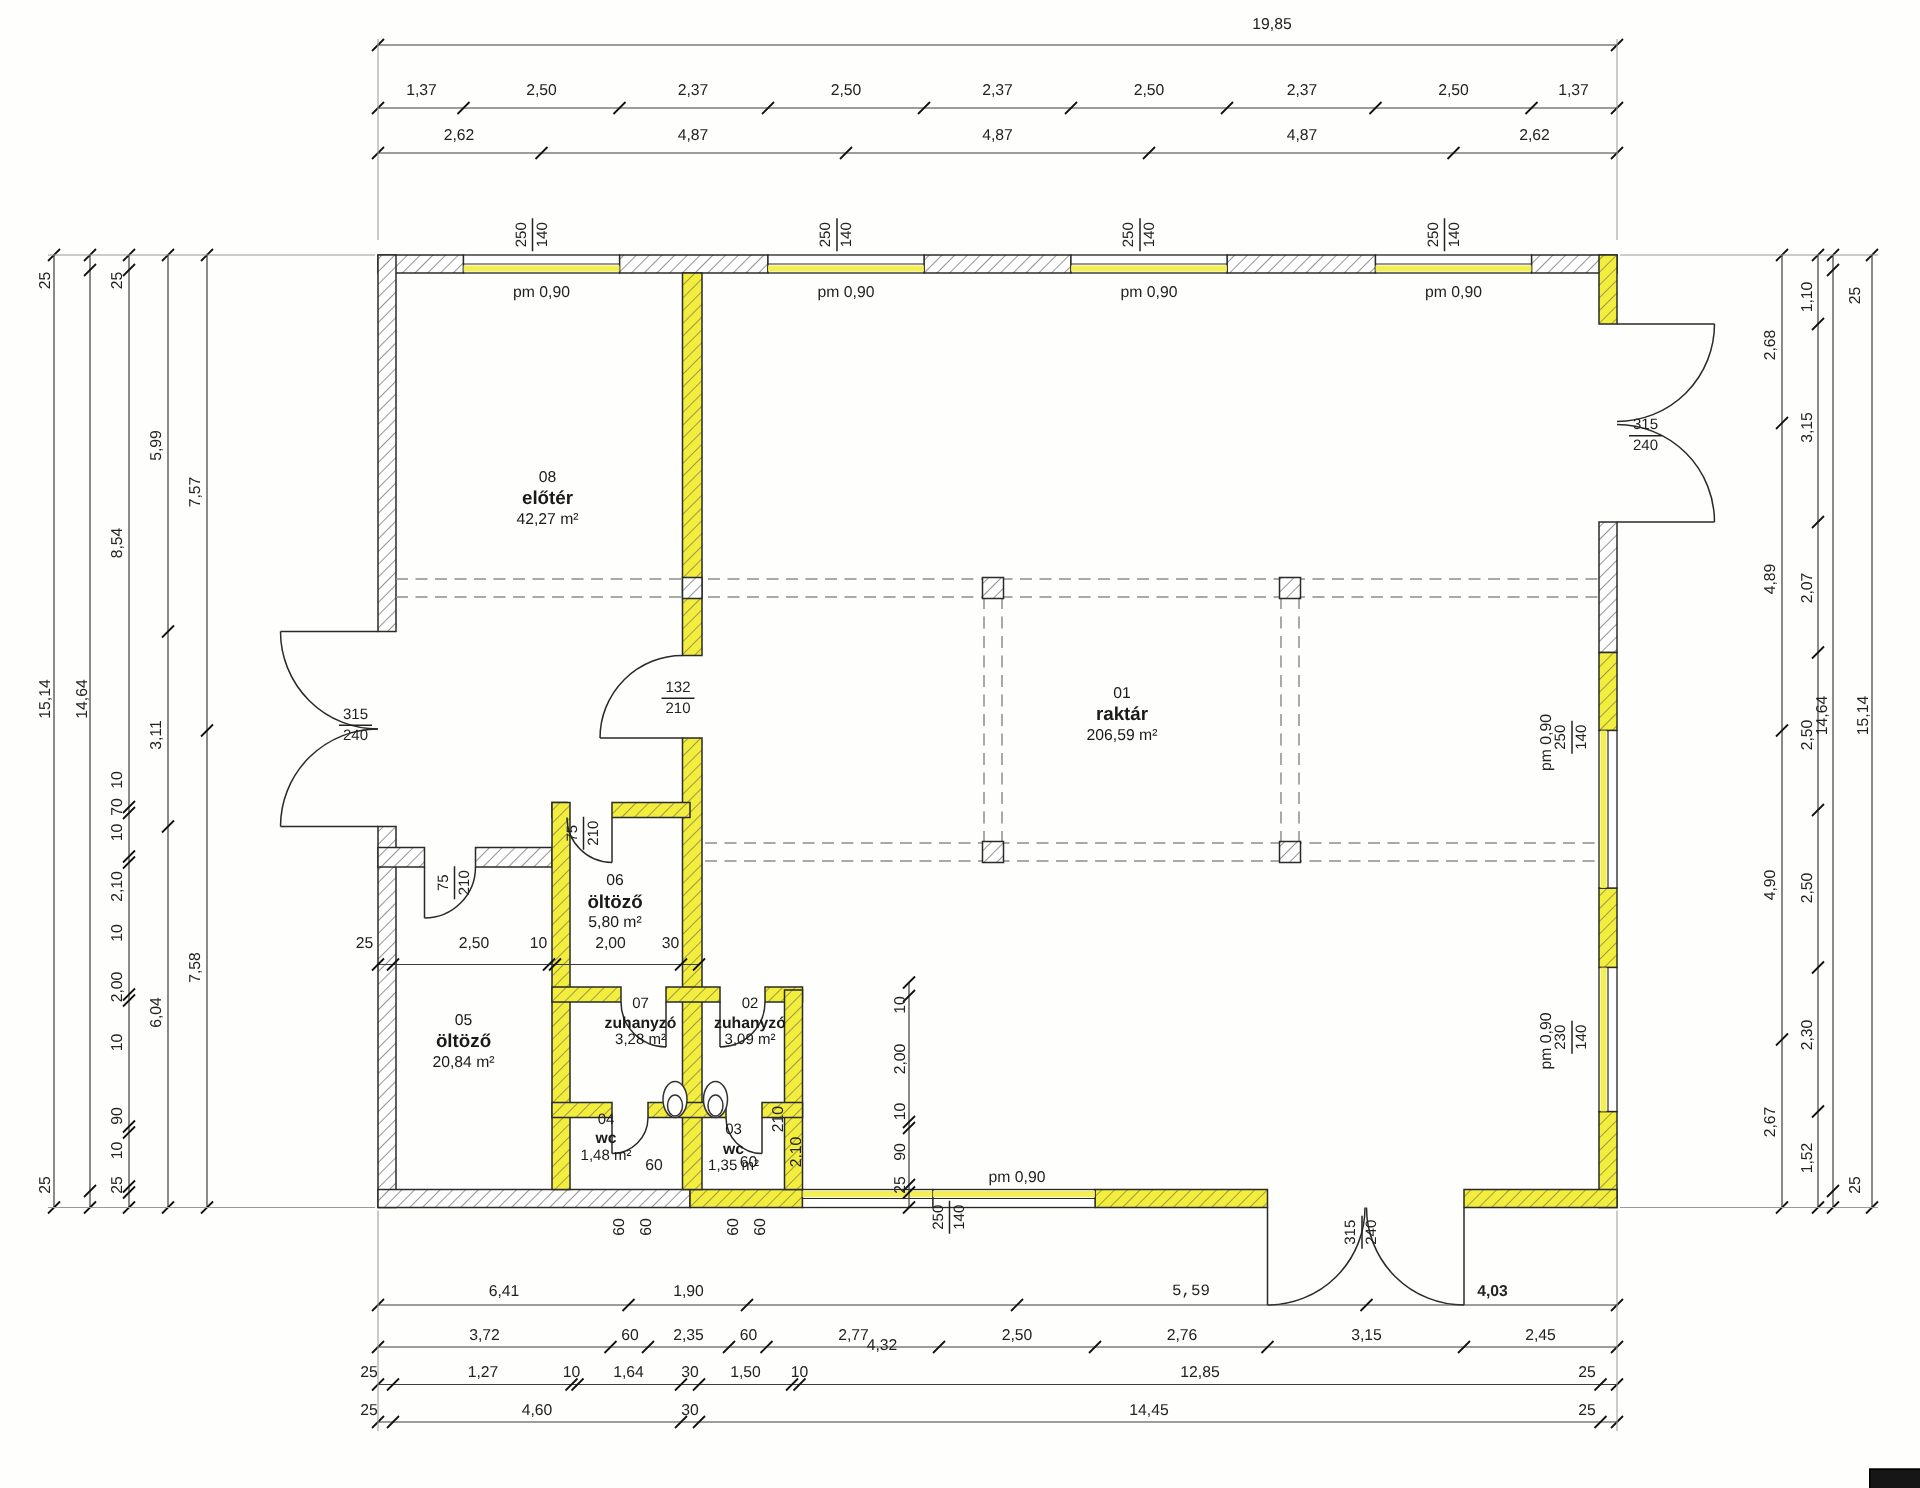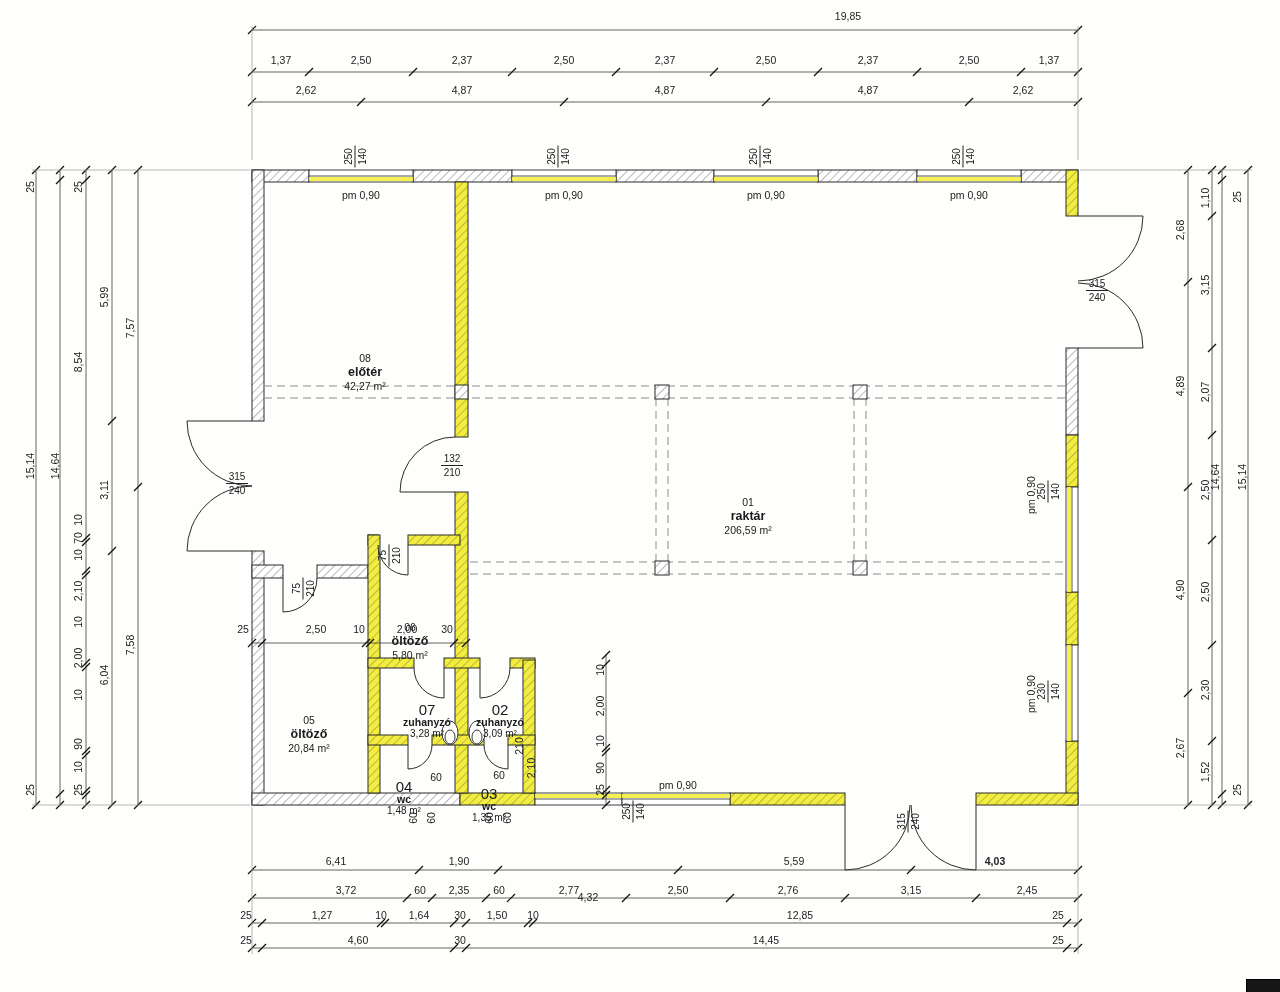--- a/index.html
+++ b/index.html
@@ -19,25 +19,25 @@
   .tick{stroke:#111;stroke-width:1.2;}
   .fix{fill:#fff;stroke:#333;stroke-width:1;}
   
   .lbl{position:absolute;width:100px;text-align:center;font-size:10.5px;line-height:14px;color:#222;pointer-events:none;white-space:nowrap;}
   .lbl.rot{transform:rotate(-90deg);}
   .frac{position:absolute;width:32px;display:flex;flex-direction:column;align-items:center;font-size:10px;line-height:11px;color:#222;pointer-events:none;}
   .frac .bar{width:22px;border-top:1px solid #222;margin:1px 0;}
   .frac.rot{transform:rotate(-90deg);}
   .room{position:absolute;width:130px;text-align:center;color:#1a1a1a;pointer-events:none;}
   .room div{line-height:14px;}
-  .room .num{font-size:10.5px;margin-top:40px;}
+  .room .num{font-size:10.5px;}
   .room .nm{font-size:12.5px;font-weight:bold;}
   .room .ar{font-size:10.5px;}
   .room.sm div{line-height:12px;}
-  .room.sm .num{font-size:15px;text-align:center;}
+  .room.sm .num{font-size:10px;text-align:center;}
   .room.sm .nm{font-size:10.5px;}
   .room.sm .ar{font-size:10px;}
   #scalebar{position:absolute;left:1246px;top:979px;width:34px;height:13px;background:#161616;border:1px solid #000;}
 </style>
 </head>
 <body>
 
 <div id="canvas">
 
   <svg id="plan" width="1280" height="992" viewBox="0 0 1280 992">
@@ -317,23 +317,23 @@
       <div class="lbl" style="left: 919px; top: 188px;">pm 0,90</div>
       <div class="lbl" style="left: 628px; top: 778px;">pm 0,90</div>
       <div class="lbl" style="left: 193px; top: 622px;">25</div>
       <div class="lbl" style="left: 266px; top: 622px;">2,50</div>
       <div class="lbl" style="left: 309px; top: 622px;">10</div>
       <div class="lbl" style="left: 357px; top: 622px;">2,00</div>
       <div class="lbl" style="left: 397px; top: 622px;">30</div>
       <div class="lbl" style="left: 286px; top: 854px;">6,41</div>
       <div class="lbl" style="left: 409px; top: 854px;">1,90</div>
       <div class="lbl" style="left: 538px; top: 890px;">4,32</div>
-      <div class="lbl" style="left: 744px; top: 854px;">5,59</div>
+      <div class="lbl" style="left: 744px; top: 854px; font-family: Liberation Mono, monospace;">5,59</div>
       <div class="lbl" style="left: 945px; top: 854px; font-weight: bold;">4,03</div>
-      <div class="lbl" style="left: 296px; top: 883px;">3,72</div>
+      <div class="lbl" style="left: 273px; top: 883px;">3,72</div>
       <div class="lbl" style="left: 370px; top: 883px;">60</div>
       <div class="lbl" style="left: 409px; top: 883px;">2,35</div>
       <div class="lbl" style="left: 449px; top: 883px;">60</div>
       <div class="lbl" style="left: 519px; top: 883px;">2,77</div>
       <div class="lbl" style="left: 628px; top: 883px;">2,50</div>
       <div class="lbl" style="left: 738px; top: 883px;">2,76</div>
       <div class="lbl" style="left: 861px; top: 883px;">3,15</div>
       <div class="lbl" style="left: 977px; top: 883px;">2,45</div>
       <div class="lbl" style="left: 196px; top: 908px;">25</div>
       <div class="lbl" style="left: 272px; top: 908px;">1,27</div>

